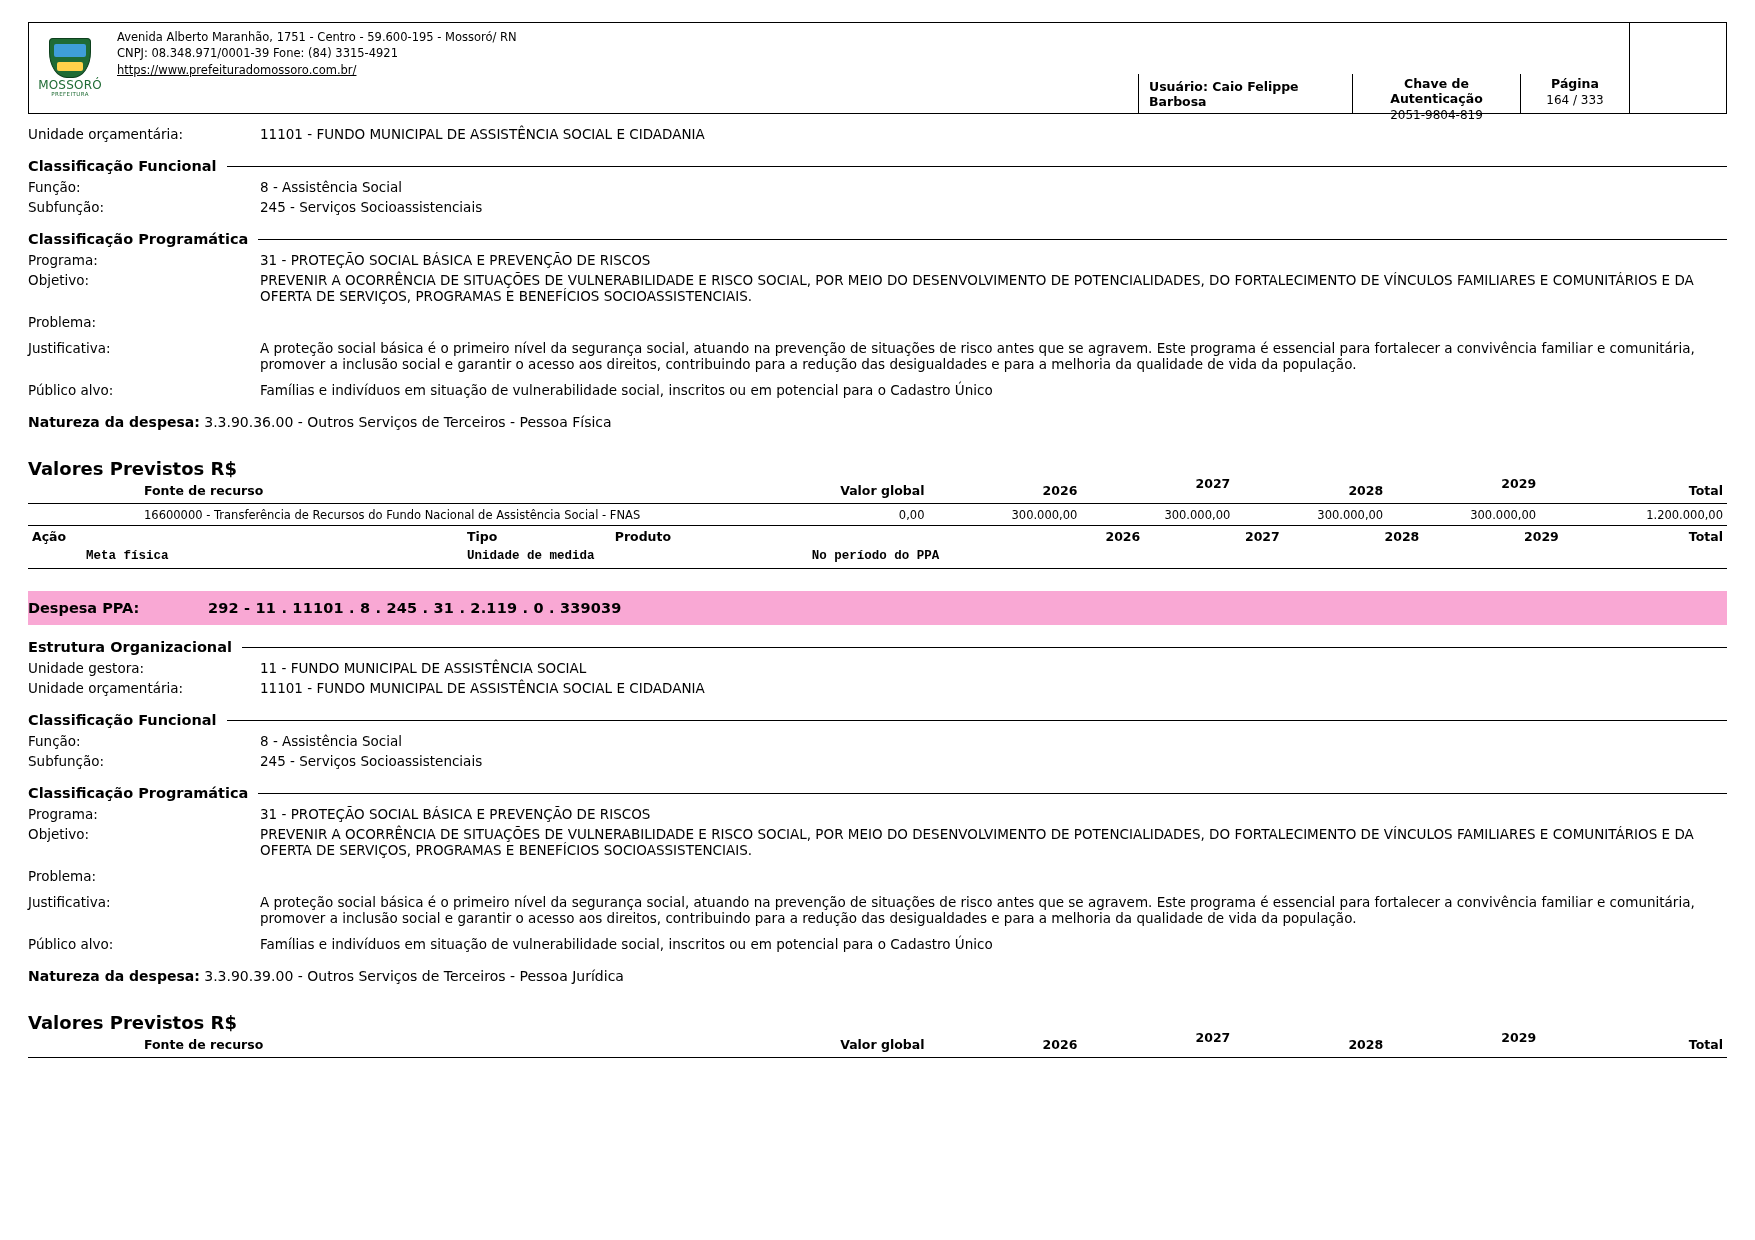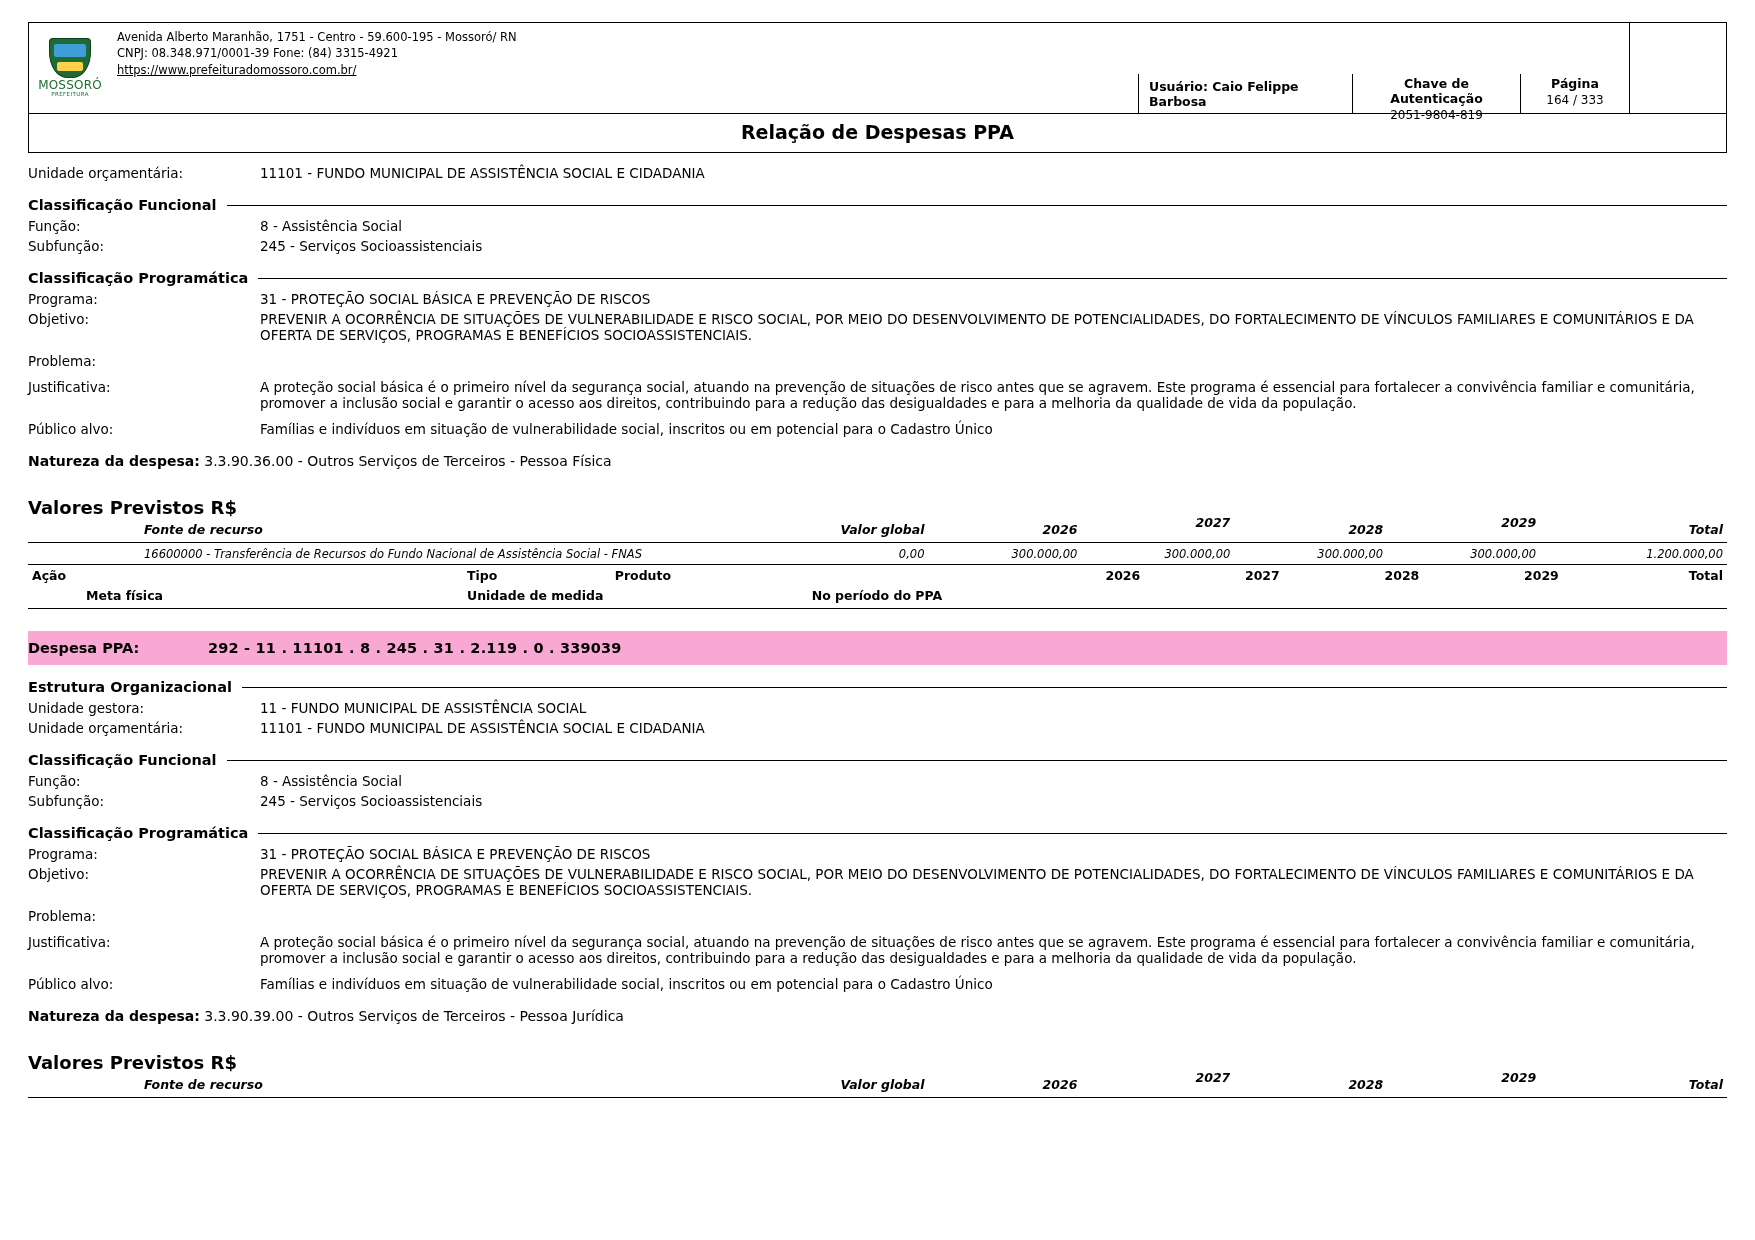--- a/index.html
+++ b/index.html
@@ -189,21 +189,20 @@
     font-size: 18px;
     margin-top: 28px;
     margin-bottom: 2px;
     padding-right: 30px;
   }
   table.vals {
     width: 100%;
     border-collapse: collapse;
     font-size: 12px;
     table-layout: fixed;
-    font-style: italic;
   }
   table.vals th {
     font-weight: bold;
     font-size: 12.5px;
     padding: 2px 4px 5px 4px;
     border-bottom: 1px solid #000;
     vertical-align: bottom;
   }
   table.vals td {
     padding: 4px 4px 3px 4px;
@@ -225,20 +224,21 @@
   }
   table.acao td {
     font-size: 12.5px;
     font-weight: bold;
     padding: 3px 4px 2px 4px;
     vertical-align: bottom;
   }
   table.acao tr.r2 td {
     border-bottom: 1px solid #000;
     padding-bottom: 5px;
+    font-family: Liberation Mono, monospace;
   }
   .ac-a { text-align: left; }
   .ac-meta { text-align: left; padding-left: 58px !important; }
   .ac-r { text-align: right; }
 
   
   .despesa-bar {
     background: #f9a8d4;
     display: flex;
     align-items: center;
@@ -282,21 +282,20 @@
         <div class="val">2051-9804-819</div>
       </div>
       <div class="meta-box meta-pagina">
         <div class="lbl">Página</div>
         <div class="val">164 / 333</div>
       </div>
     </div>
     <div class="meta-spacer"></div>
   </div>
 
-  <div class="report-title">Relação de Despesas PPA</div>
 
   <div class="spacer10"></div>
   <div class="row">
     <div class="lab">Unidade orçamentária:</div>
     <div class="val">11101 - FUNDO MUNICIPAL DE ASSISTÊNCIA SOCIAL E CIDADANIA</div>
   </div>
 
   <div class="section-head">
     <span class="txt">Classificação Funcional</span>
     <span class="rule"></span>

